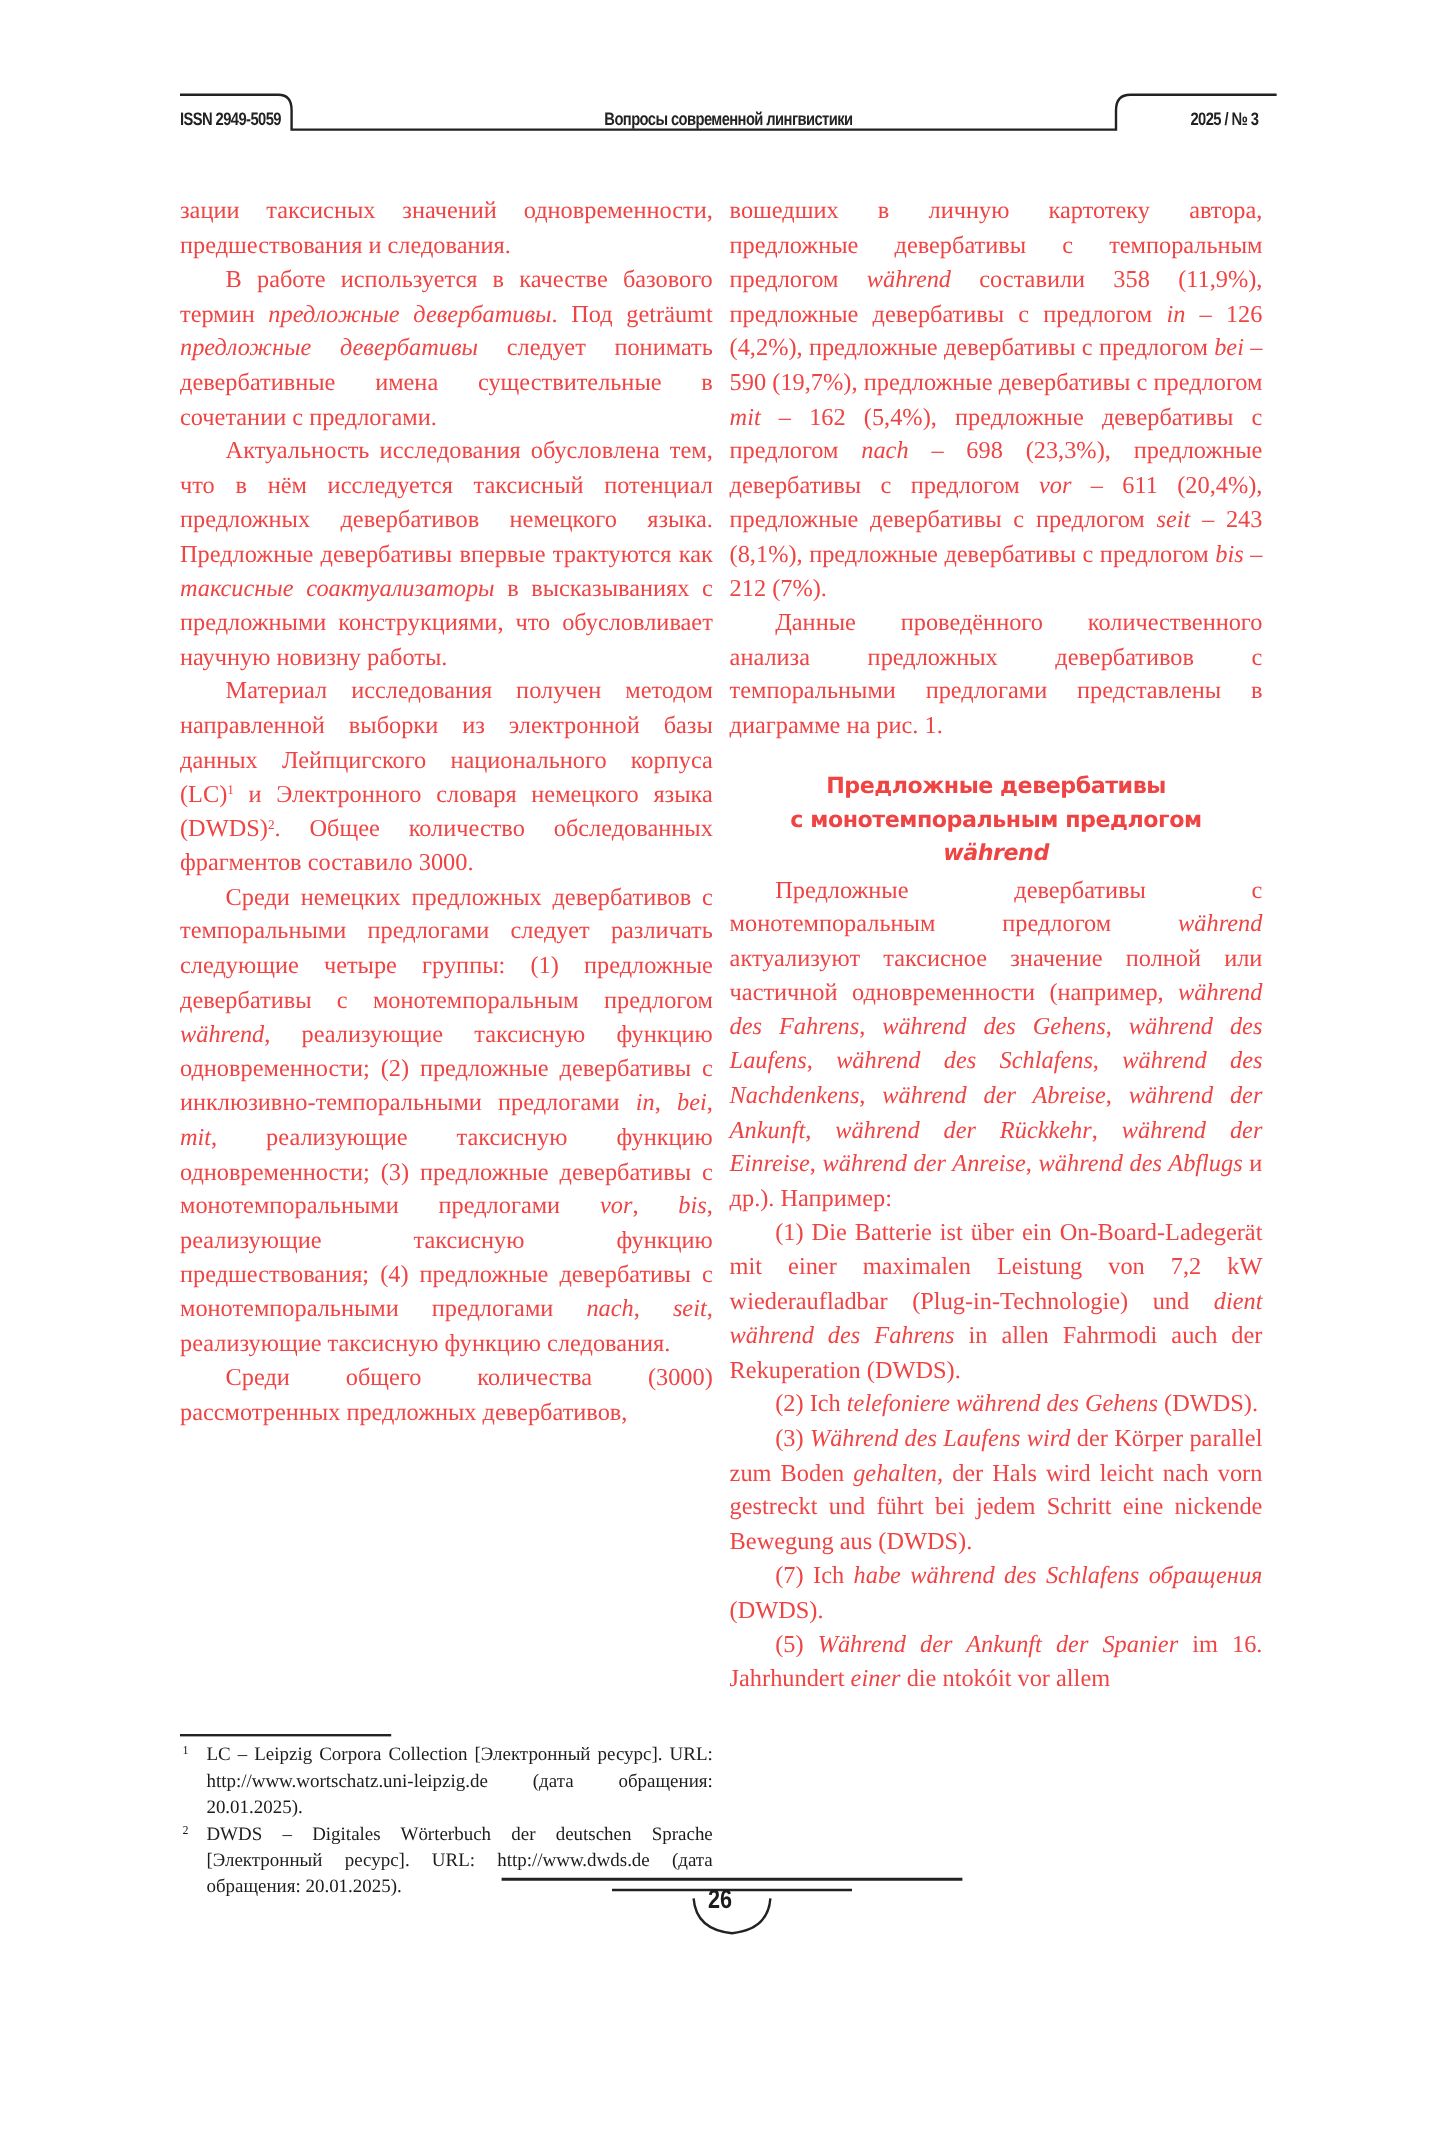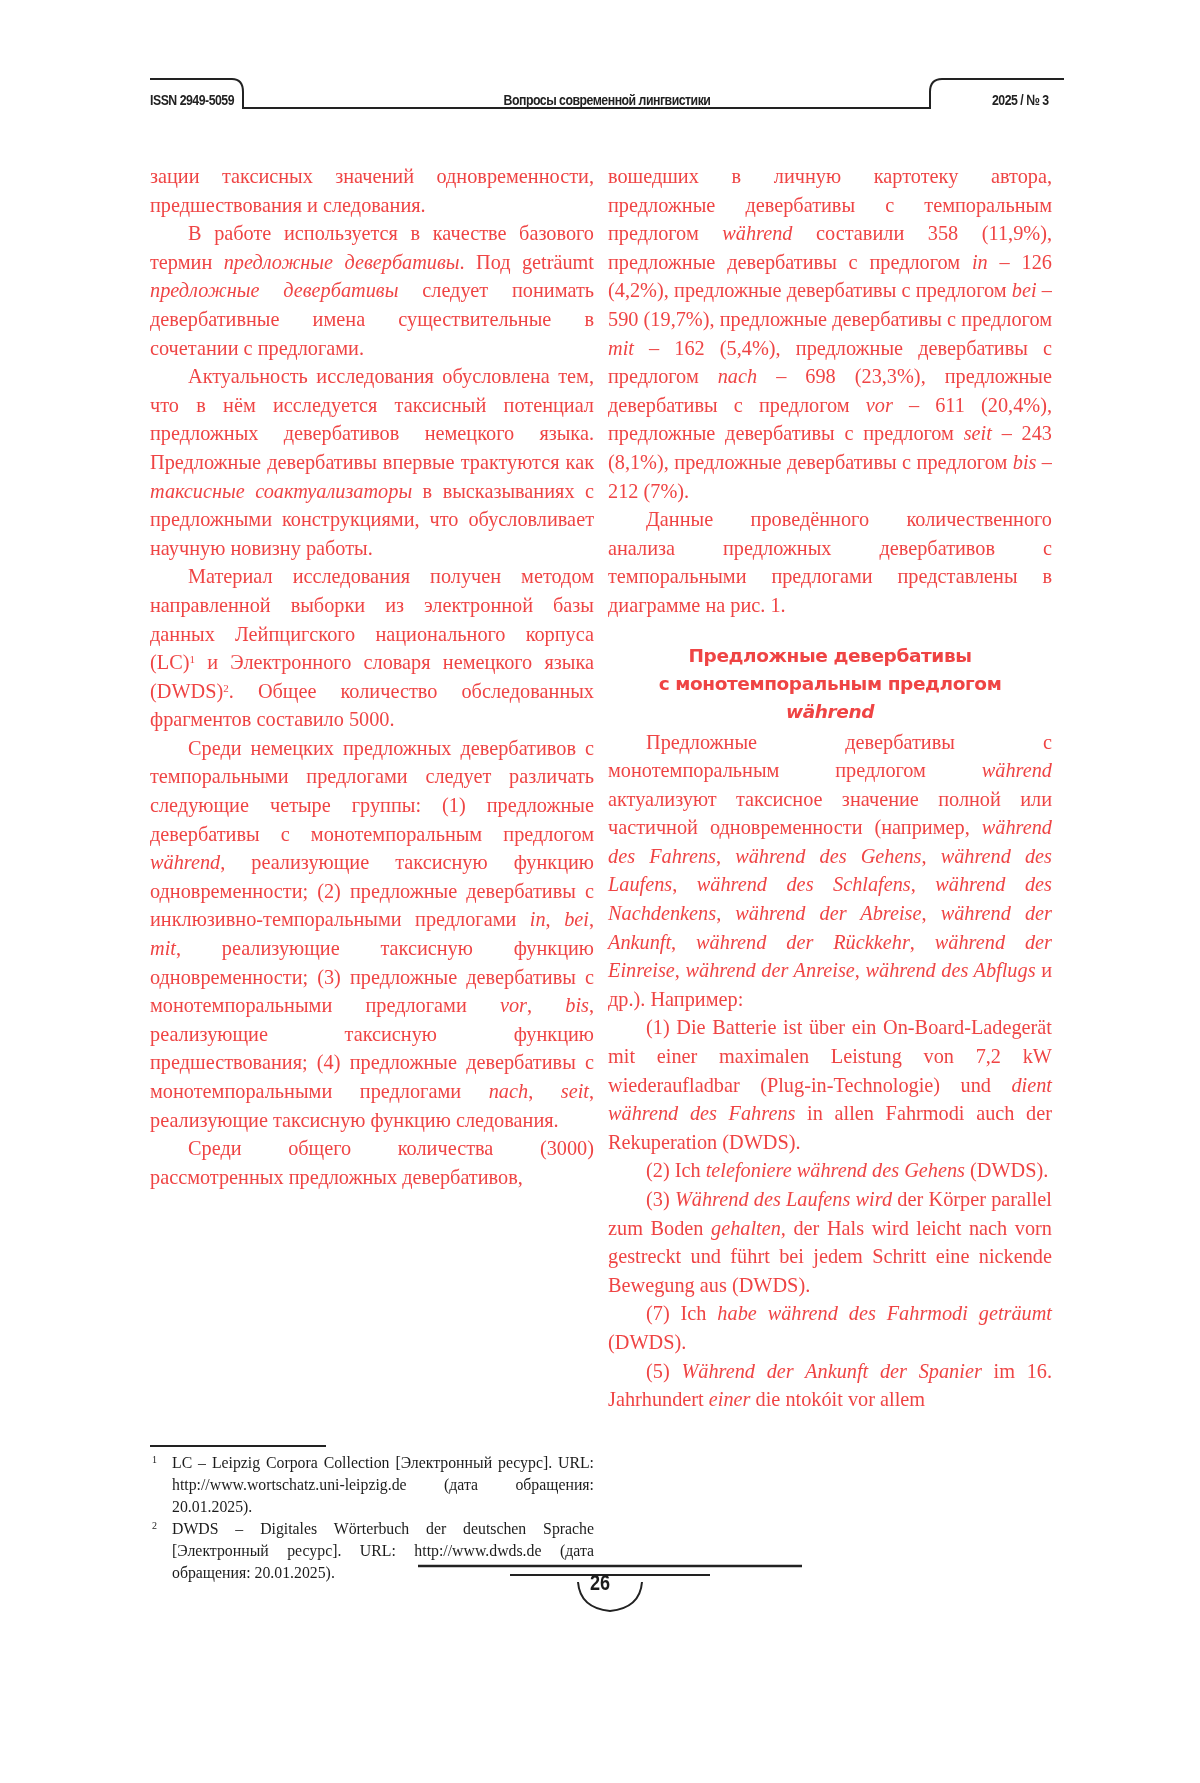--- a/index.html
+++ b/index.html
@@ -48,21 +48,21 @@
     </svg>
     <span class="hdr-text hdr-issn">ISSN 2949-5059</span>
     <span class="hdr-text hdr-title">Вопросы современной лингвистики</span>
     <span class="hdr-text hdr-issue">2025 / № 3</span>
   </div>
 
   <div class="col col-left">
     <p><span>зации таксисных значений одновременности, предшествования и следования.</span></p>
     <p class="ind"><span>В работе используется в качестве базового термин </span><i>предложные девербативы</i><span>. Под geträumt </span><i>предложные девербативы</i><span> следует понимать девербативные имена существительные в сочетании с предлогами.</span></p>
     <p class="ind"><span>Актуальность исследования обусловлена тем, что в нём исследуется таксисный потенциал предложных девербативов немецкого языка. Предложные девербативы впервые трактуются как </span><i>таксисные соактуализаторы</i><span> в высказываниях с предложными конструкциями, что обусловливает научную новизну работы.</span></p>
-    <p class="ind"><span>Материал исследования получен методом направленной выборки из электронной базы данных Лейпцигского национального корпуса (LC)</span><sup>1</sup><span> и Электронного словаря немецкого языка (DWDS)</span><sup>2</sup><span>. Общее количество обследованных фрагментов составило 5000.</span></p>
+    <p class="ind"><span>Материал исследования получен методом направленной выборки из электронной базы данных Лейпцигского национального корпуса (LC)</span><sup>1</sup><span> и Электронного словаря немецкого языка (DWDS)</span><sup>2</sup><span>. Общее количество обследованных фрагментов составило 3000.</span></p>
     <p class="ind"><span>Среди немецких предложных девербативов с темпоральными предлогами следует различать следующие четыре группы: (1) предложные девербативы с монотемпоральным предлогом </span><i>während</i><span>, реализующие таксисную функцию одновременности; (2) предложные девербативы с инклюзивно-темпоральными предлогами </span><i>in</i><span>, </span><i>bei</i><span>, </span><i>mit</i><span>, реализующие таксисную функцию одновременности; (3) предложные девербативы с монотемпоральными предлогами </span><i>vor</i><span>, </span><i>bis</i><span>, реализующие таксисную функцию предшествования; (4) предложные девербативы с монотемпоральными предлогами </span><i>nach</i><span>, </span><i>seit</i><span>, реализующие таксисную функцию следования.</span></p>
     <p class="ind"><span>Среди общего количества (3000) рассмотренных предложных девербативов,</span></p>
   </div>
 
   <div class="fn-rule"></div>
   <div class="footnotes">
     <p class="fn"><span class="num">1</span><span>LC – Leipzig Corpora Collection [Электронный ресурс]. URL: http://www.wortschatz.uni-leipzig.de (дата обращения: 20.01.2025).</span></p>
     <p class="fn"><span class="num">2</span><span>DWDS – Digitales Wörterbuch der deutschen Sprache [Электронный ресурс]. URL: http://www.dwds.de (дата обращения: 20.01.2025).</span></p>
   </div>
 
@@ -74,21 +74,21 @@
       <div>Предложные девербативы</div>
       <div>с монотемпоральным предлогом</div>
       <div><i>während</i></div>
     </div>
 
     <p class="ind"><span>Предложные девербативы с монотемпоральным предлогом </span><i>während</i><span> актуализуют таксисное значение полной или частичной одновременности (например, </span><i>während des Fahrens</i><span>, </span><i>während des Gehens</i><span>, </span><i>während des Laufens</i><span>, </span><i>während des Schlafens</i><span>, </span><i>während des Nachdenkens</i><span>, </span><i>während der Abreise</i><span>, </span><i>während der Ankunft</i><span>, </span><i>während der Rückkehr</i><span>, </span><i>während der Einreise</i><span>, </span><i>während der Anreise</i><span>, </span><i>während des Abflugs</i><span> и др.). Например:</span></p>
 
     <p class="ind"><span>(1) Die Batterie ist über ein On-Board-Ladegerät mit einer maximalen Leistung von 7,2 kW wiederaufladbar (Plug-in-Technologie) und </span><i>dient während des Fahrens</i><span> in allen Fahrmodi auch der Rekuperation (DWDS).</span></p>
     <p class="ind"><span>(2) Ich </span><i>telefoniere während des Gehens</i><span> (DWDS).</span></p>
     <p class="ind"><span>(3) </span><i>Während des Laufens wird</i><span> der Körper parallel zum Boden </span><i>gehalten,</i><span> der Hals wird leicht nach vorn gestreckt und führt bei jedem Schritt eine nickende Bewegung aus (DWDS).</span></p>
-    <p class="ind"><span>(7) Ich </span><i>habe während des Fahrmodi geträumt</i><span> (DWDS).</span></p>
+    <p class="ind"><span>(7) Ich </span><i>habe während des Schlafens обращения</i><span> (DWDS).</span></p>
     <p class="ind"><span>(5) </span><i>Während der Ankunft der Spanier</i><span> im 16. Jahrhundert </span><i>einer</i><span> die ntokóit vor allem</span></p>
   </div>
 
   <div class="footer">
     <svg width="1200" height="80">
       <line x1="418" y1="30" x2="802" y2="30" stroke="#222" stroke-width="2.5"></line>
       <line x1="510" y1="39" x2="710" y2="39" stroke="#222" stroke-width="2"></line>
       <path d="M578,46 Q580,72 610,75 Q640,72 642,46" fill="none" stroke="#222" stroke-width="2"></path>
     </svg>
     <span class="page-num">26</span>

